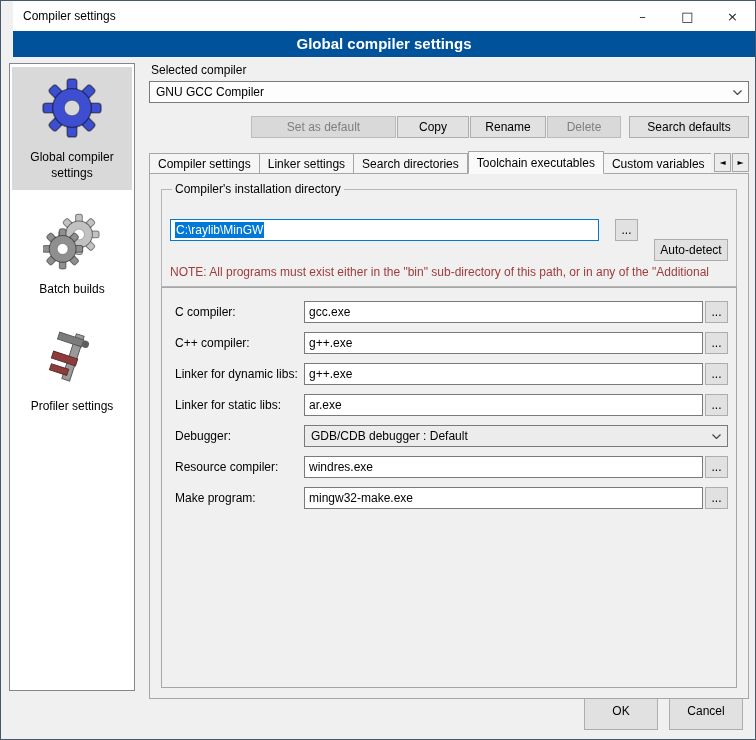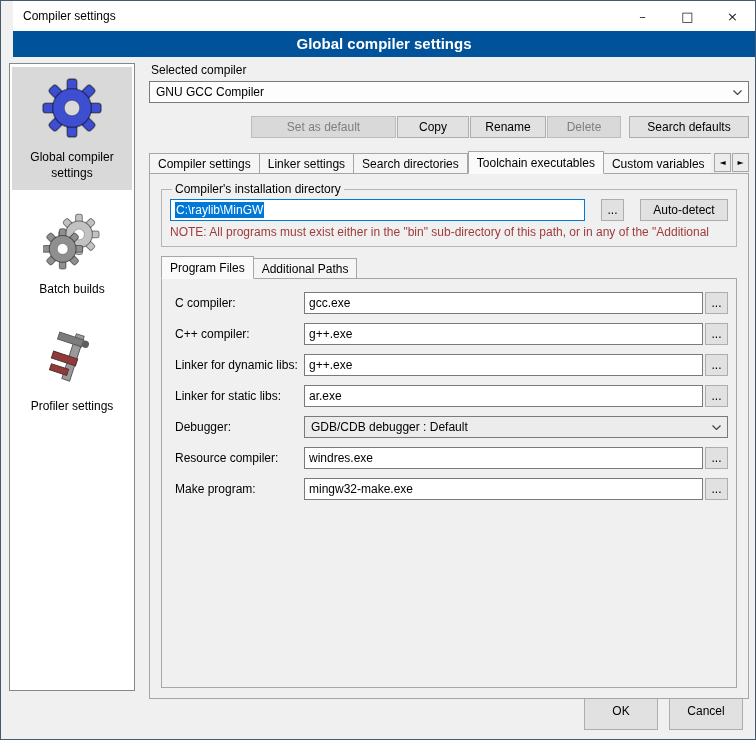--- a/index.html
+++ b/index.html
@@ -54,21 +54,21 @@
   
   .tab-panel { position:relative; z-index:1; border:1px solid #a6a6a6; background:#f0f0f0; height:526px; padding:8px 11px 10px; display:flex; flex-direction:column; }
 
   fieldset.groupbox { border:1px solid #b6b6b6; padding:2px 8px 7px; margin:0; }
   fieldset.groupbox legend { font-size:12px; padding:0 3px; margin-left:2px; }
   .dir-row { display:flex; align-items:center; gap:16px; margin-top:1px; }
   .textbox { height:22px; border:1px solid #7a7a7a; background:#fff; display:flex; align-items:center; padding:0 4px; overflow:hidden; white-space:nowrap; }
   .dir-input { flex:1; border-color:#0078d7; }
   .dir-input .sel { background:#0078d7; color:#fff; padding:1px 1px; }
   .mini-btn { width:23px; height:22px; flex-shrink:0; }
-  .autodetect-btn { width:88px; height:22px; flex-shrink:0; }
+  .autodetect-btn { width:74px; height:22px; flex-shrink:0;margin-top:40px; }
   .note { margin-top:4px; color:#a03c3c; white-space:nowrap; overflow:hidden; }
 
   
   .subtabstrip { display:flex; align-items:flex-end; height:23px; margin-top:9px; position:relative; z-index:2; margin-bottom:-1px; }
   .subpanel { position:relative; z-index:1; flex:1; border:1px solid #a6a6a6; background:#f0f0f0; padding:13px 8px 10px 13px; }
 
   .form-row { display:flex; align-items:center; height:22px; margin-bottom:9px; }
   .row-label { width:129px; flex-shrink:0; }
   .row-input { flex:1; }
   .row-browse { margin-left:2px; }
@@ -185,24 +185,20 @@
         <div class="dir-row">
           <div class="textbox dir-input">
             <span class="sel">C:\raylib\MinGW</span>
           </div>
           <button class="btn mini-btn">...</button>
           <button class="btn autodetect-btn">Auto-detect</button>
         </div>
         <div class="note">NOTE: All programs must exist either in the "bin" sub-directory of this path, or in any of the "Additional</div>
       </fieldset>
 
-      <div class="subtabstrip">
-        <div class="tab active">Program Files</div>
-        <div class="tab">Additional Paths</div>
-      </div>
 
       <div class="subpanel">
 
         <div class="form-row">
           <span class="row-label">C compiler:</span>
           <div class="textbox row-input">gcc.exe</div>
           <button class="btn mini-btn row-browse">...</button>
         </div>
 
         <div class="form-row">

